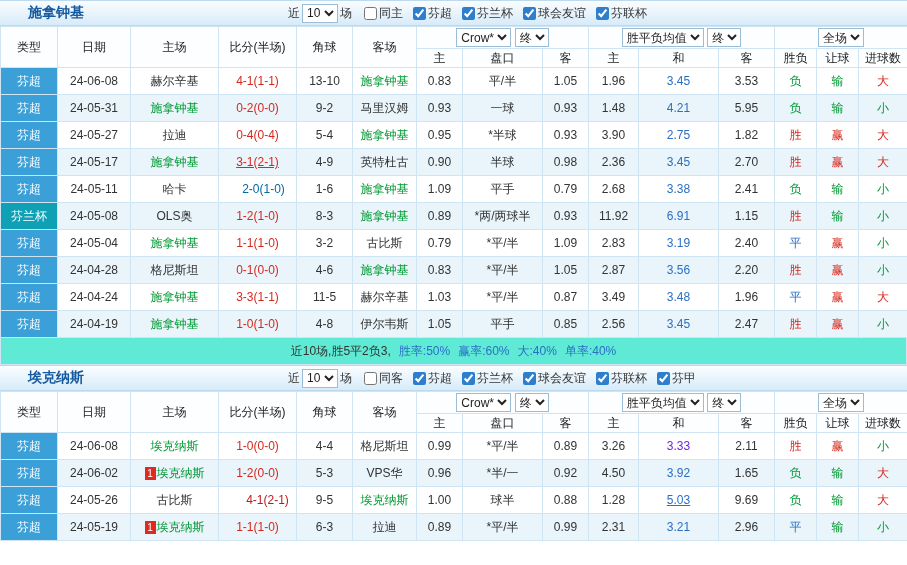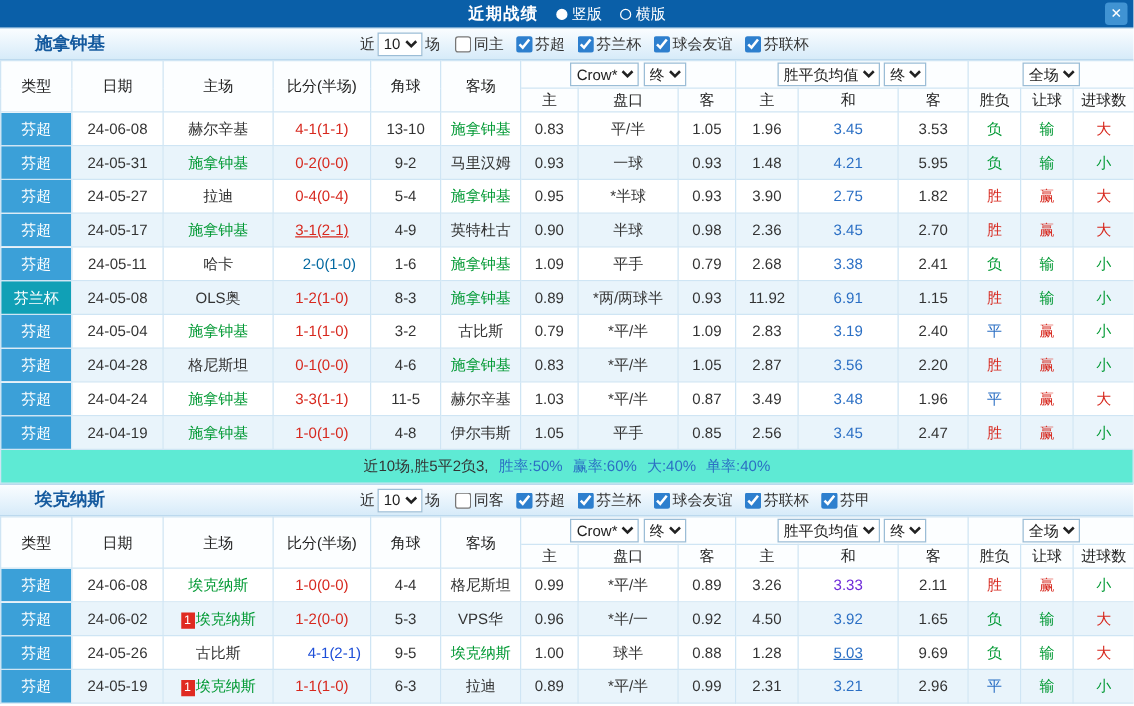--- a/index.html
+++ b/index.html
@@ -34,34 +34,20 @@
   .c-league { color:#fff; }
   .card { display:inline-block; background:#e02a21; color:#fff; width:11px; height:13px; line-height:13px; font-size:10px; margin-right:1px; }
   .summary { height:27px; line-height:26px; text-align:center; font-size:12px; border:1px solid #cfe5f4; border-top:0; background:#5eead4; }
   .summary span { margin:0 4px; }
 </style>
 </head>
 <body>
 
 <div class="app">
 
-  <div class="titlebar">
-    <span class="title">近期战绩</span>
-    <label class="vopt">
-      <span class="rc on"></span>
-      <span>竖版</span>
-    </label>
-    <label class="vopt">
-      <span class="rc"></span>
-      <span>横版</span>
-    </label>
-    <div class="close-btn">
-      <span>✕</span>
-    </div>
-  </div>
 
   <div class="section-bar">
     <span class="team-name">施拿钟基</span>
     <div class="filters">
       <span class="flabel">近</span>
       <select>
         <option>10</option>
       </select>
       <span class="flabel">场</span>
       <span style="display:flex;">
@@ -434,21 +420,21 @@
           <td class="c-odds" style="color: rgb(43, 111, 196);">3.92</td>
           <td class="c-odds">1.65</td>
           <td class="c-res" style="color: rgb(0, 153, 51);">负</td>
           <td class="c-res" style="color: rgb(0, 153, 51);">输</td>
           <td class="c-res" style="color: rgb(215, 40, 30);">大</td>
         </tr>
         <tr>
           <td class="c-league" style="background: rgb(59, 160, 216);">芬超</td>
           <td class="c-date">24-05-26</td>
           <td class="c-team"><span>古比斯</span></td>
-          <td class="c-score" style="color: #1d4ed8; padding-left: 20px;">4-1(2-1)</td>
+          <td class="c-score" style="color: #b91c1c; padding-left: 20px;">4-1(2-1)</td>
           <td class="c-corner">9-5</td>
           <td class="c-team"><span style="color: rgb(0, 153, 51);">埃克纳斯</span></td>
           <td class="c-odds">1.00</td>
           <td class="c-odds">球半</td>
           <td class="c-odds">0.88</td>
           <td class="c-odds">1.28</td>
           <td class="c-odds" style="color: rgb(43, 111, 196); text-decoration: underline;">5.03</td>
           <td class="c-odds">9.69</td>
           <td class="c-res" style="color: rgb(0, 153, 51);">负</td>
           <td class="c-res" style="color: rgb(0, 153, 51);">输</td>

